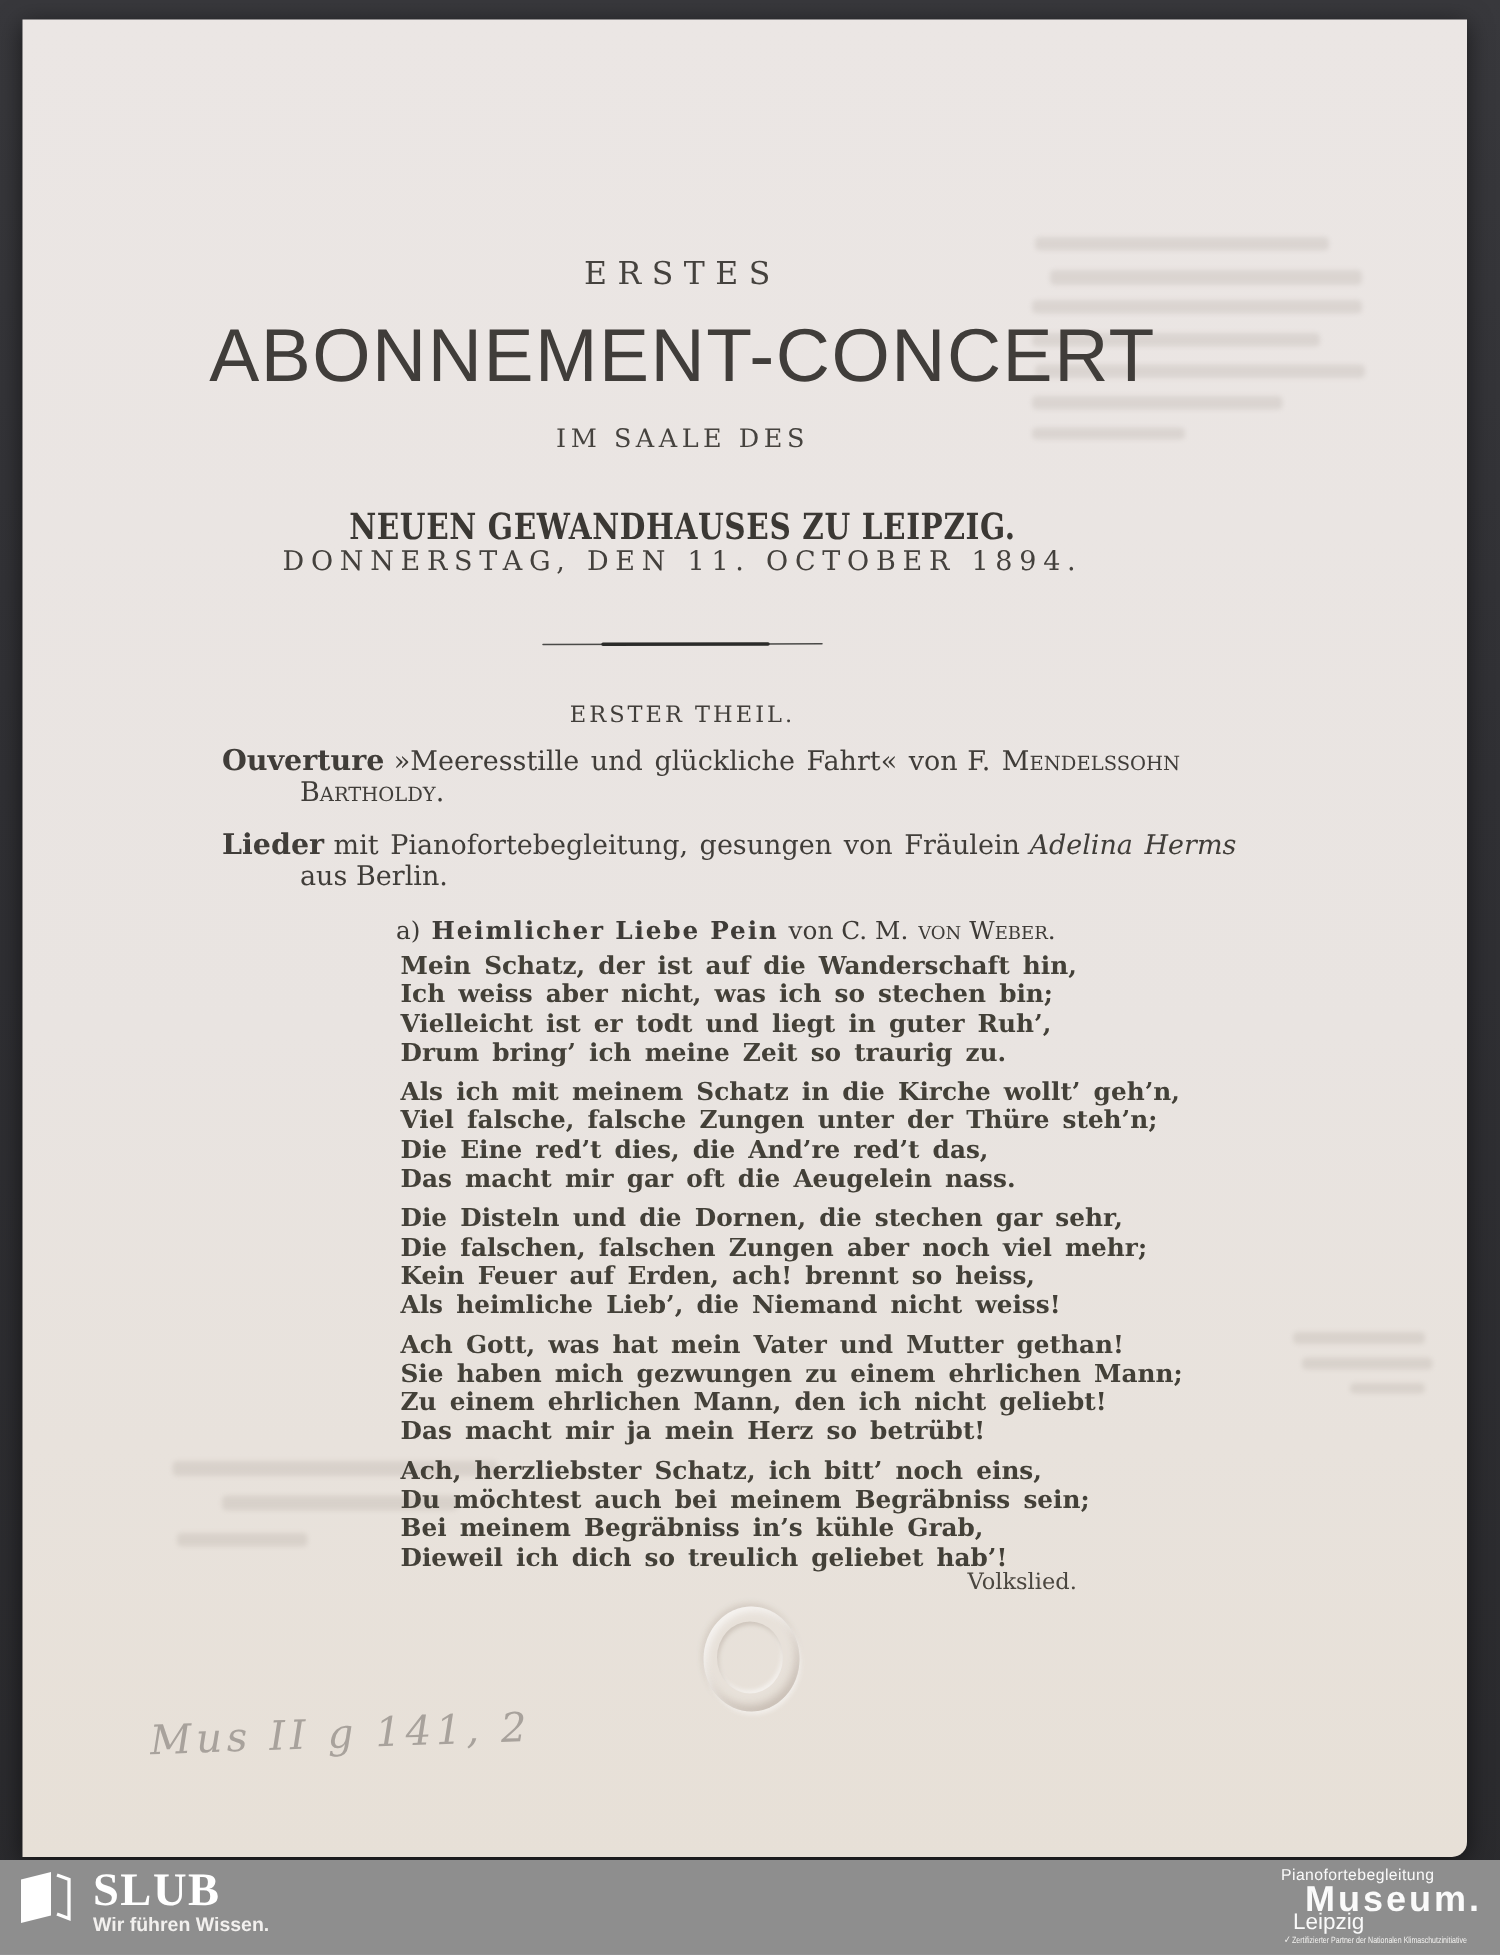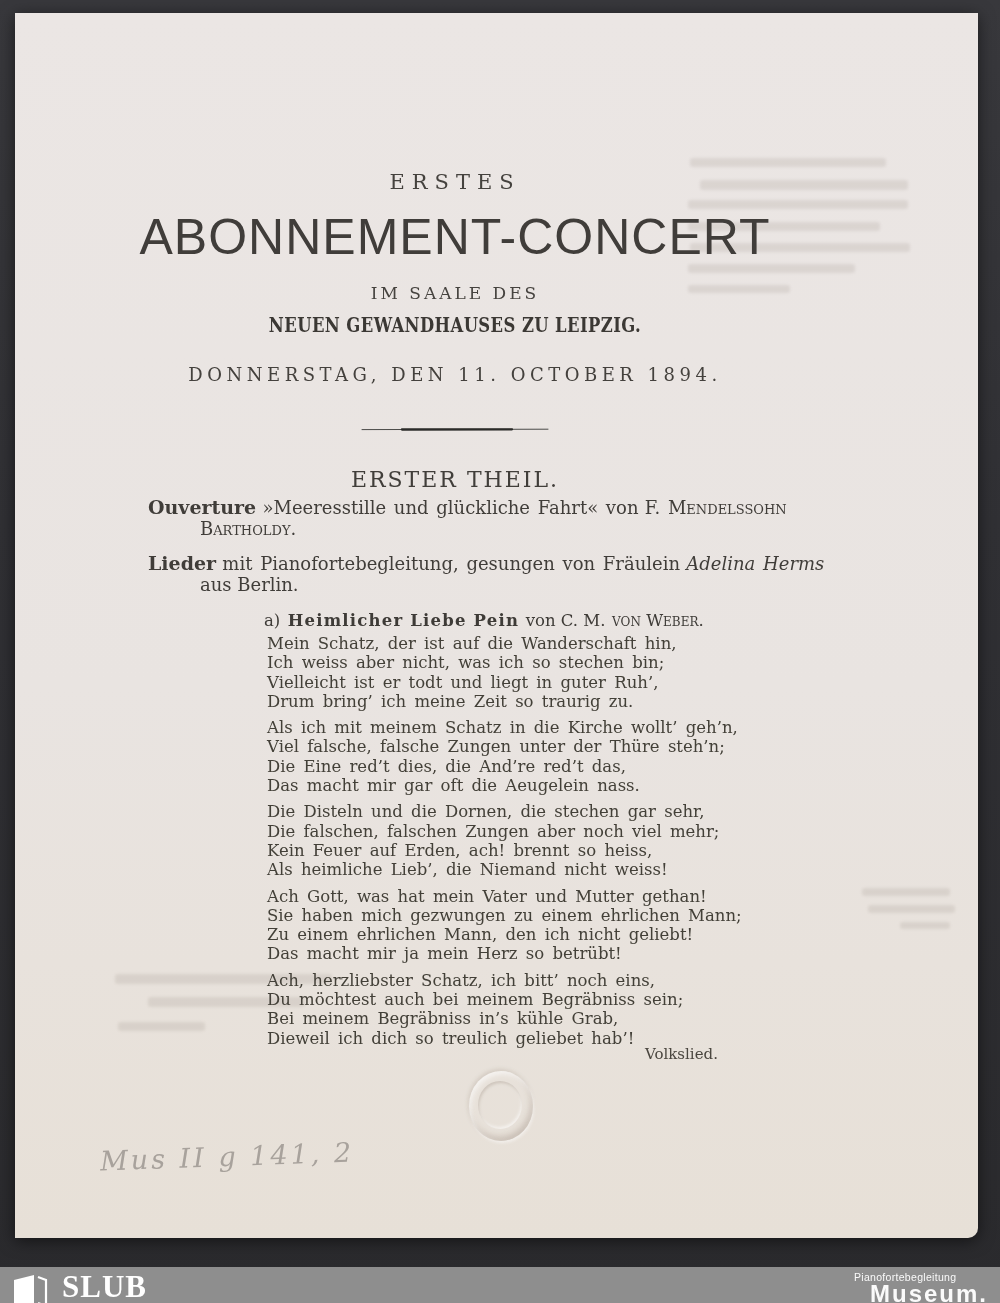--- a/index.html
+++ b/index.html
@@ -17,40 +17,40 @@
   }
   .content{position:absolute;left:0;top:0;width:880px;height:100%;color:#3e3b37;}
   .center{position:absolute;left:0;width:100%;text-align:center;white-space:nowrap;}
 
   .series{top:157px;font-size:21px;letter-spacing:7px;color:#45423e;}
   .main-title{
     top:195px;font-family:"Liberation Sans",sans-serif;font-weight:400;
     font-size:50px;letter-spacing:1px;color:#403d3a;
   }
   .venue1{top:270px;font-size:17px;letter-spacing:3px;color:#46433f;}
-  .venue2{top:300px;font-size:20px;font-weight:700;color:#3b3834;}
+  .venue2{top:323px;font-size:24px;font-weight:700;color:#3b3834;}
   .venue2 span{display:inline-block;transform:scaleX(.82);transform-origin:center;letter-spacing:.5px;}
   .dateline{top:351px;font-size:18px;letter-spacing:4.5px;color:#44413d;}
 
   .rule{position:absolute;left:345px;top:404px;width:190px;height:5px;}
-  .part-heading{top:454px;font-size:22px;letter-spacing:2px;color:#413e3a;}
+  .part-heading{top:454px;font-size:15px;letter-spacing:2px;color:#413e3a;}
 
   .prog{position:absolute;left:133px;font-size:18px;word-spacing:2px;white-space:nowrap;color:#403d39;}
   .prog .lead{font-weight:700;font-size:19px;}
   .prog .gap{margin-left:.35em;}
   .sc{font-variant:small-caps;}
   .ital{font-style:italic;}
   .prog-cont{position:absolute;left:185px;font-size:18px;white-space:nowrap;color:#403d39;}
 
   .song-head{position:absolute;left:249px;top:598px;font-size:16.5px;white-space:nowrap;color:#3e3b37;}
   .song-head .song-title{font-weight:700;letter-spacing:1.2px;margin-left:.45em;}
   .song-head .gap{margin-left:.4em;margin-top:48px;}
 
   .poem{position:absolute;left:252px;top:621px;font-size:16.5px;line-height:19.3px;
-        word-spacing:3px;color:#434038;white-space:nowrap;}
+        word-spacing:3px;color:#434038;white-space:nowrap;font-weight:bold;}
   .stanza{margin-bottom:7px;}
   .attribution{position:absolute;left:630px;top:1032px;font-size:15px;color:#4a463f;}
 
   .seal{
     position:absolute;left:454px;top:1058px;width:64px;height:70px;border-radius:50%;
     box-shadow:inset 2px 3px 5px rgba(255,255,255,.75), inset -2px -4px 6px rgba(165,152,140,.55),
                1px 2px 3px rgba(255,255,255,.6), -1px -2px 4px rgba(170,158,146,.4);
     opacity:.85;
   }
   .seal:after{content:"";position:absolute;left:9px;top:10px;width:44px;height:48px;border-radius:50%;
@@ -59,21 +59,21 @@
   .shelfmark{
     position:absolute;left:85px;top:1128px;font-size:27px;font-style:italic;
     color:#a8a29c;letter-spacing:3px;transform:rotate(-2deg);white-space:nowrap;
   }
 
   
   .ghost{position:absolute;background:#8a7f75;opacity:.16;border-radius:3px;filter:blur(1.6px);}
 
   
   .footer{
-    position:absolute;left:0;bottom:0;width:1000px;height:36px;background:#8e8e8e;
+    position:absolute;left:0;bottom:0;width:1000px;height:63px;background:#8e8e8e;
     display:flex;justify-content:space-between;align-items:stretch;
     font-family:"Liberation Sans",sans-serif;
   }
   .slub{display:flex;align-items:flex-start;padding:5px 0 0 12px;cursor:pointer;}
   .slub svg{margin-top:2px;}
   .slub-text{margin-left:14px;display:flex;flex-direction:column;}
   .slub-wordmark{font-family:"Liberation Serif",serif;font-weight:700;font-size:31px;
                  line-height:30px;color:#ffffff;letter-spacing:1px;}
   .slub-tagline{font-size:13px;font-weight:700;color:#f2f0ee;margin-top:0px;}
   .museum{padding:4px 10px 0 0;text-align:left;width:138px;cursor:pointer;color:#fafafa;}

